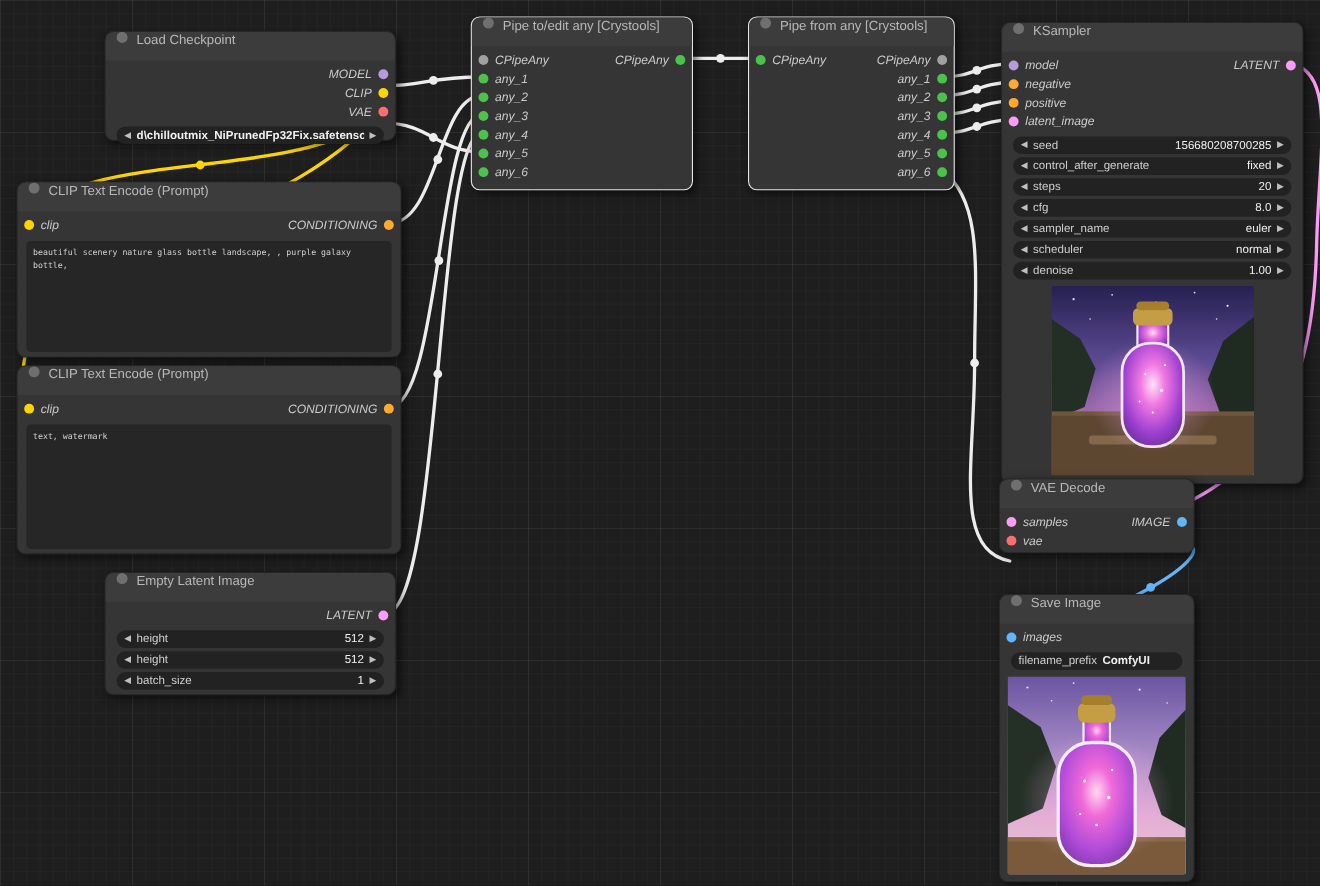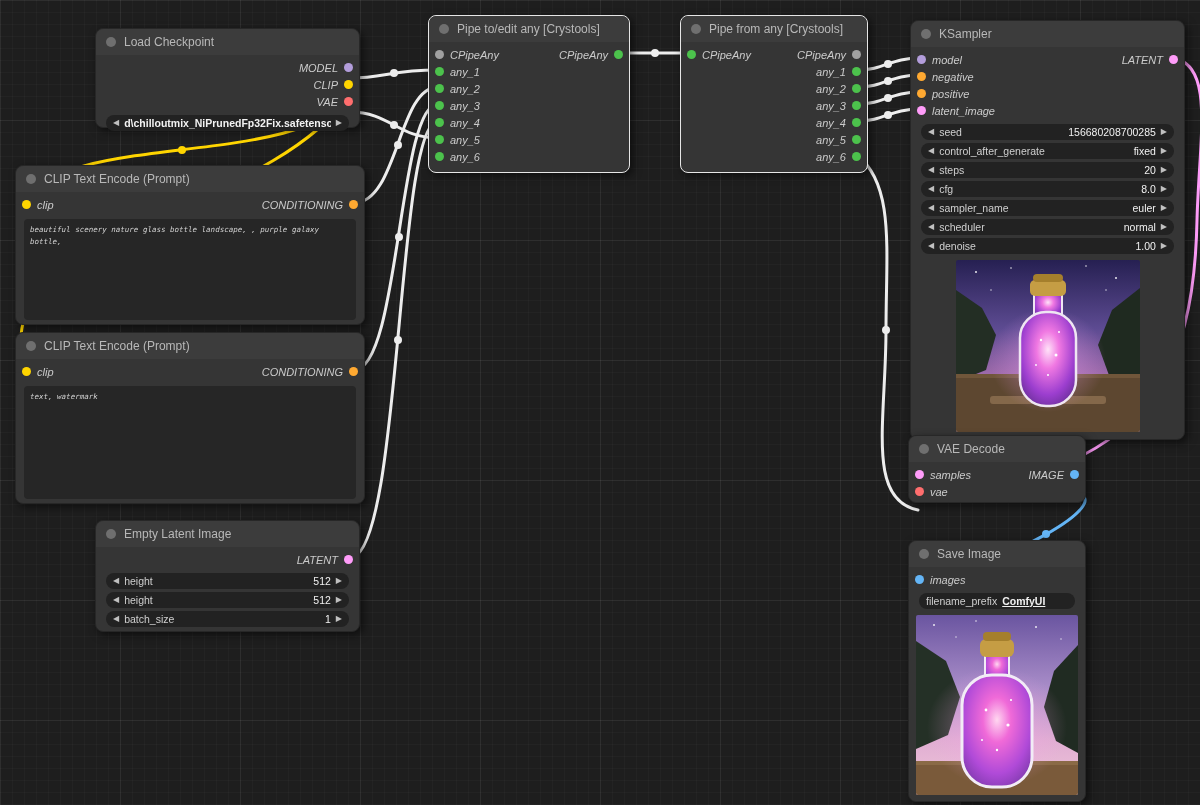--- a/index.html
+++ b/index.html
@@ -16,43 +16,42 @@
   }
   .wires { position:absolute; left:0; top:0; z-index:1; }
   .wire { fill:none; stroke-width:3; stroke:#ededed; stroke-linecap:round; }
   .node {
     position:absolute; z-index:2; background:#353535;
     border:1px solid #272727; border-radius:8px;
     box-shadow:3px 3px 9px rgba(0,0,0,0.55); color:#c9c9c9;
   }
   .node.selected { border-color:#e6e6e6; }
   .title {
-    display:flex; align-items:center; gap:8px; height:26px; padding:0 10px;
+    display:flex; gap:8px; height:26px; padding:0 10px;
     background:#3c3c3c; border-radius:8px 8px 0 0; font-size:12px; color:#b8b8b8;
     white-space:nowrap; overflow:hidden;
   }
   .tdot { width:10px; height:10px; border-radius:50%; background:#6f6f6f; flex:none; }
   .slots { padding:4px 0 2px;font-style:italic; }
   .row { display:flex; align-items:center; gap:6px; height:17px; padding:0 6px; font-size:11px; color:#cbcbcb; }
   .dot { width:9px; height:9px; border-radius:50%; flex:none; }
   .spacer { flex:1; }
   .widget {
     display:flex; align-items:center; gap:5px; height:16px;
     background:#222; border-radius:8px; margin:3px 10px; padding:0 7px;
     font-size:10.5px; color:#cfcfcf; white-space:nowrap; overflow:hidden;
   }
   .widget .arr { font-size:8px; color:#c0c0c0; line-height:1; flex:none; }
   .widget .wval { margin-left:auto; color:#f0f0f0; }
   .widget.combo .wval { margin-left:0; flex:1; text-align:left; font-weight:bold; color:#f2f2f2; overflow:hidden; }
-  .widget.plain .wval { margin-right:32px; font-weight:bold;text-decoration:underline; }
+  .widget.plain .wval { margin-right:32px; font-weight:bold; }
   .textarea {
     background:#262626; border-radius:4px; margin:4px 8px; padding:5px 6px;
     font-family:"DejaVu Sans Mono", monospace; font-size:7.5px; color:#d2d2d2; line-height:1.6;
     overflow:hidden;
-    font-style:italic;
   }
   .preview { display:block; margin:6px auto 0; border-radius:2px; }
 </style>
 </head>
 <body>
 
 <div class="canvas">
 
   <svg class="wires" width="1200" height="805">
     <path class="wire" d="M350,95 C300,170 60,130 26,203" style="stroke: rgb(255, 213, 0);"></path>

